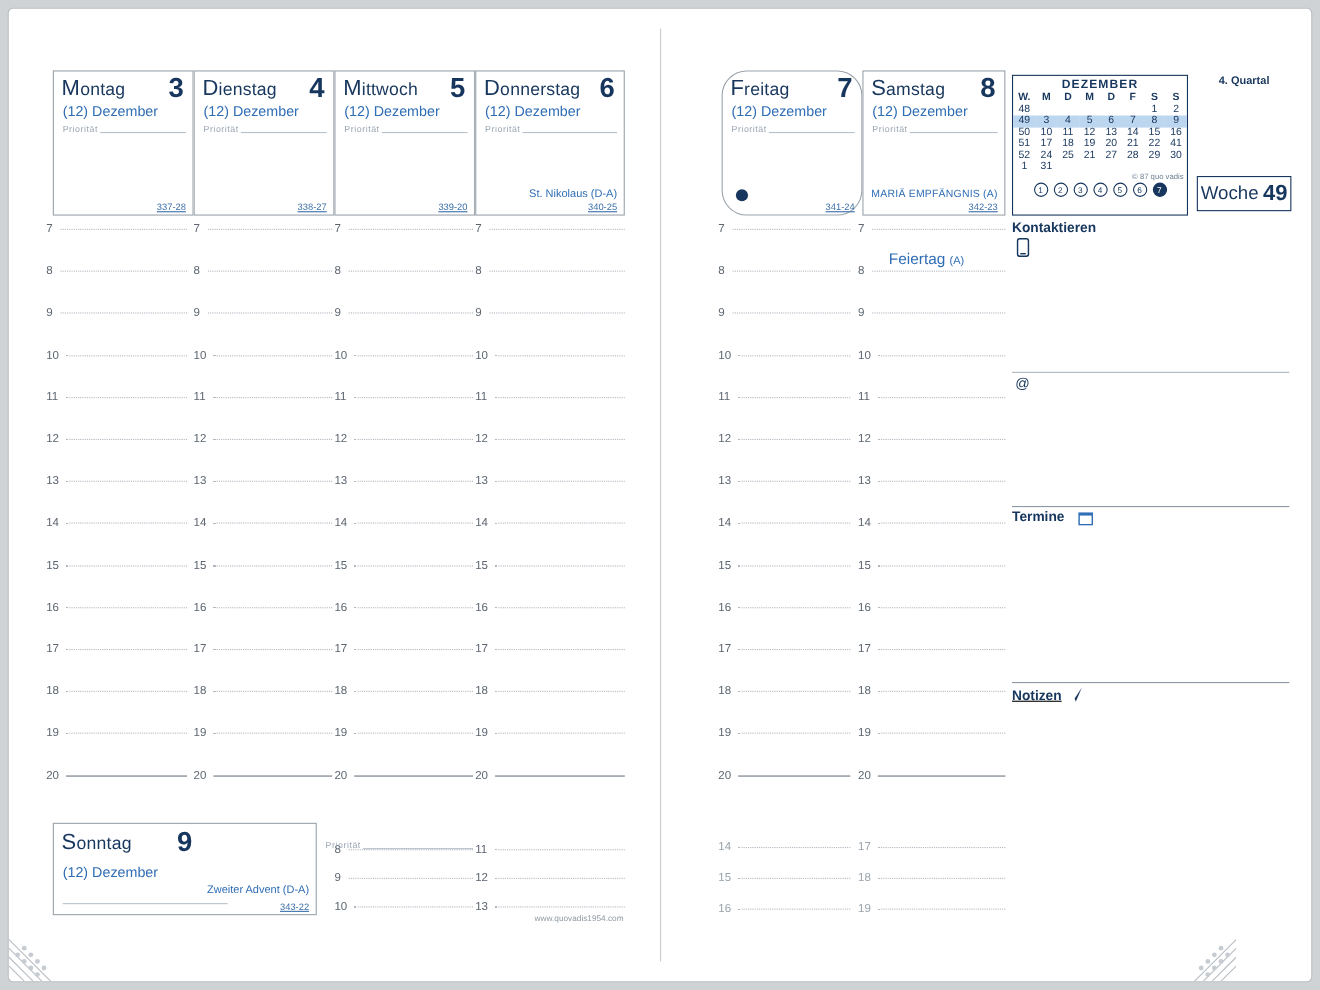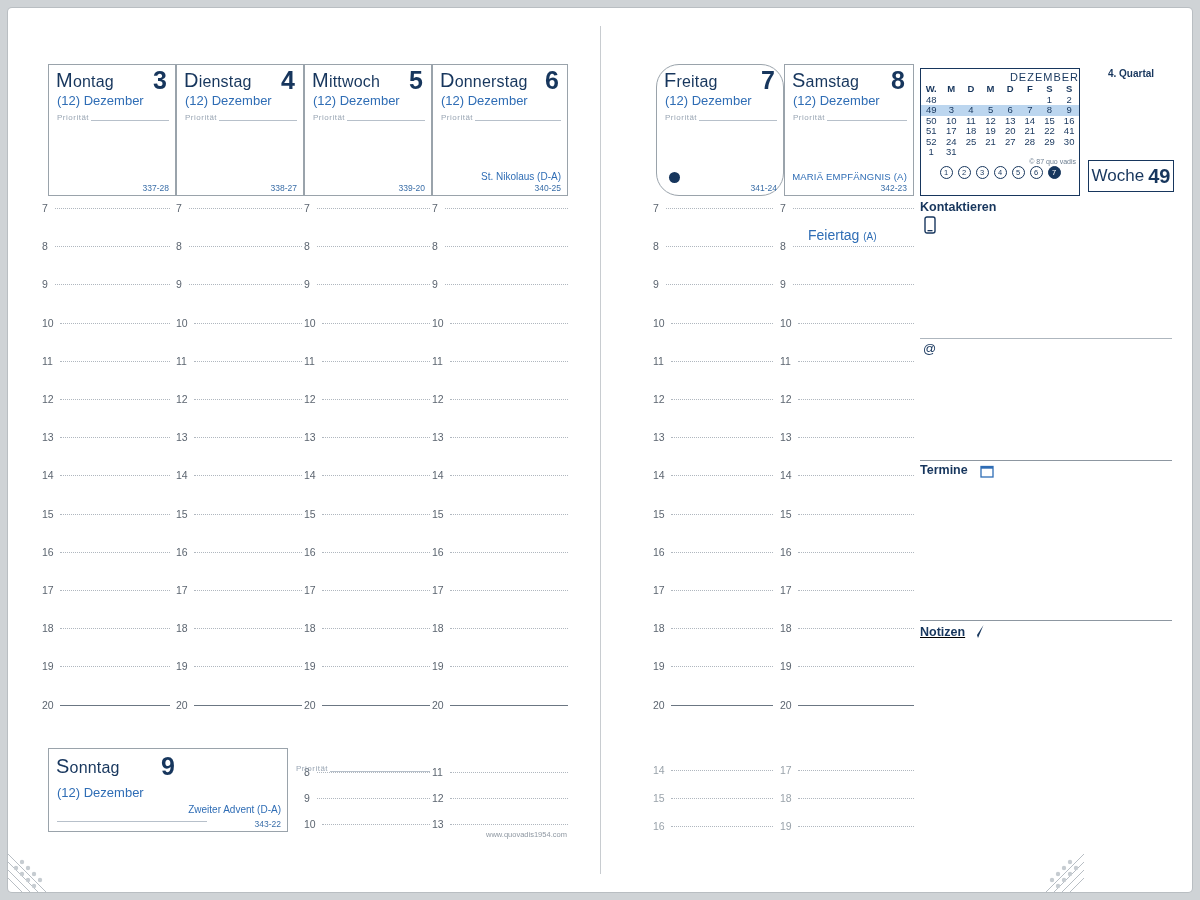--- a/index.html
+++ b/index.html
@@ -15,21 +15,21 @@
     border-radius:4px;
     box-shadow:0 0 0 1px #b9bec2;
     overflow:hidden;
   }
   
   .corner{position:absolute;width:80px;height:80px;overflow:hidden;}
   .corner.bl{left:0;bottom:0;}
   .corner.br{right:0;bottom:0;}
   .corner svg{display:block;}
 
-  .spread{position:absolute;left:0;top:0;width:1076px;height:884px;}
+  .spread{position:absolute;left:0;top:0;width:1076px;height:884px;padding-left:40px;}
   .spine{position:absolute;left:592px;top:18px;width:1px;height:848px;background:#c8ccd0;}
   .dayhead{
     position:absolute;
     border:1px solid #9aa3ab;
     box-sizing:border-box;
     background:#fff;
   }
   .dayname{
     position:absolute;left:7px;top:4px;
     font-size:16px;color:#17365d;letter-spacing:.2px;
@@ -45,21 +45,21 @@
   }
   .prio{
     position:absolute;left:8px;top:48px;
     font-size:8px;color:#9aa6b4;letter-spacing:.5px;
   }
   .prioline{
     position:absolute;top:55px;height:1px;background:#b7c0ca;
   }
   .daycode{
     position:absolute;right:6px;bottom:2px;
-    font-size:8.5px;color:#3a6ea8;
+    font-size:8.5px;color:#3a6ea8;text-decoration:underline;
   }
   .holiday{
     position:absolute;right:6px;bottom:13px;
     font-size:10px;color:#2f6db5;
   }
   .holiday.caps{font-size:9.5px;letter-spacing:.2px;}
 
   
   .hour{
     position:absolute;font-size:10.5px;color:#5c6570;
@@ -79,21 +79,21 @@
   .panel-title{font-size:12.5px;font-weight:bold;color:#17365d;}
   .panel-line{position:absolute;height:1px;background:#8d97a1;}
   .thinline{position:absolute;height:0;border-bottom:1px solid #aeb6be;}
 
   
   .mini{
     position:absolute;left:912px;top:60px;width:160px;height:128px;
     border:1px solid #17365d;box-sizing:border-box;background:#fff;
   }
   .mini h4{
-    margin:0;text-align:right;font-size:11px;font-weight:normal;color:#17365d;
+    margin:0;text-align:center;font-size:11px;font-weight:bold;color:#17365d;
     letter-spacing:1px;padding-top:2px;
   }
   table.minitab{
     border-collapse:collapse;width:100%;margin-top:1px;
     font-size:9.5px;color:#17365d;
   }
   table.minitab td,table.minitab th{
     text-align:center;padding:0 1px;line-height:10.5px;font-weight:normal;
   }
   table.minitab th{font-weight:bold;color:#17365d;font-size:9.5px;}

